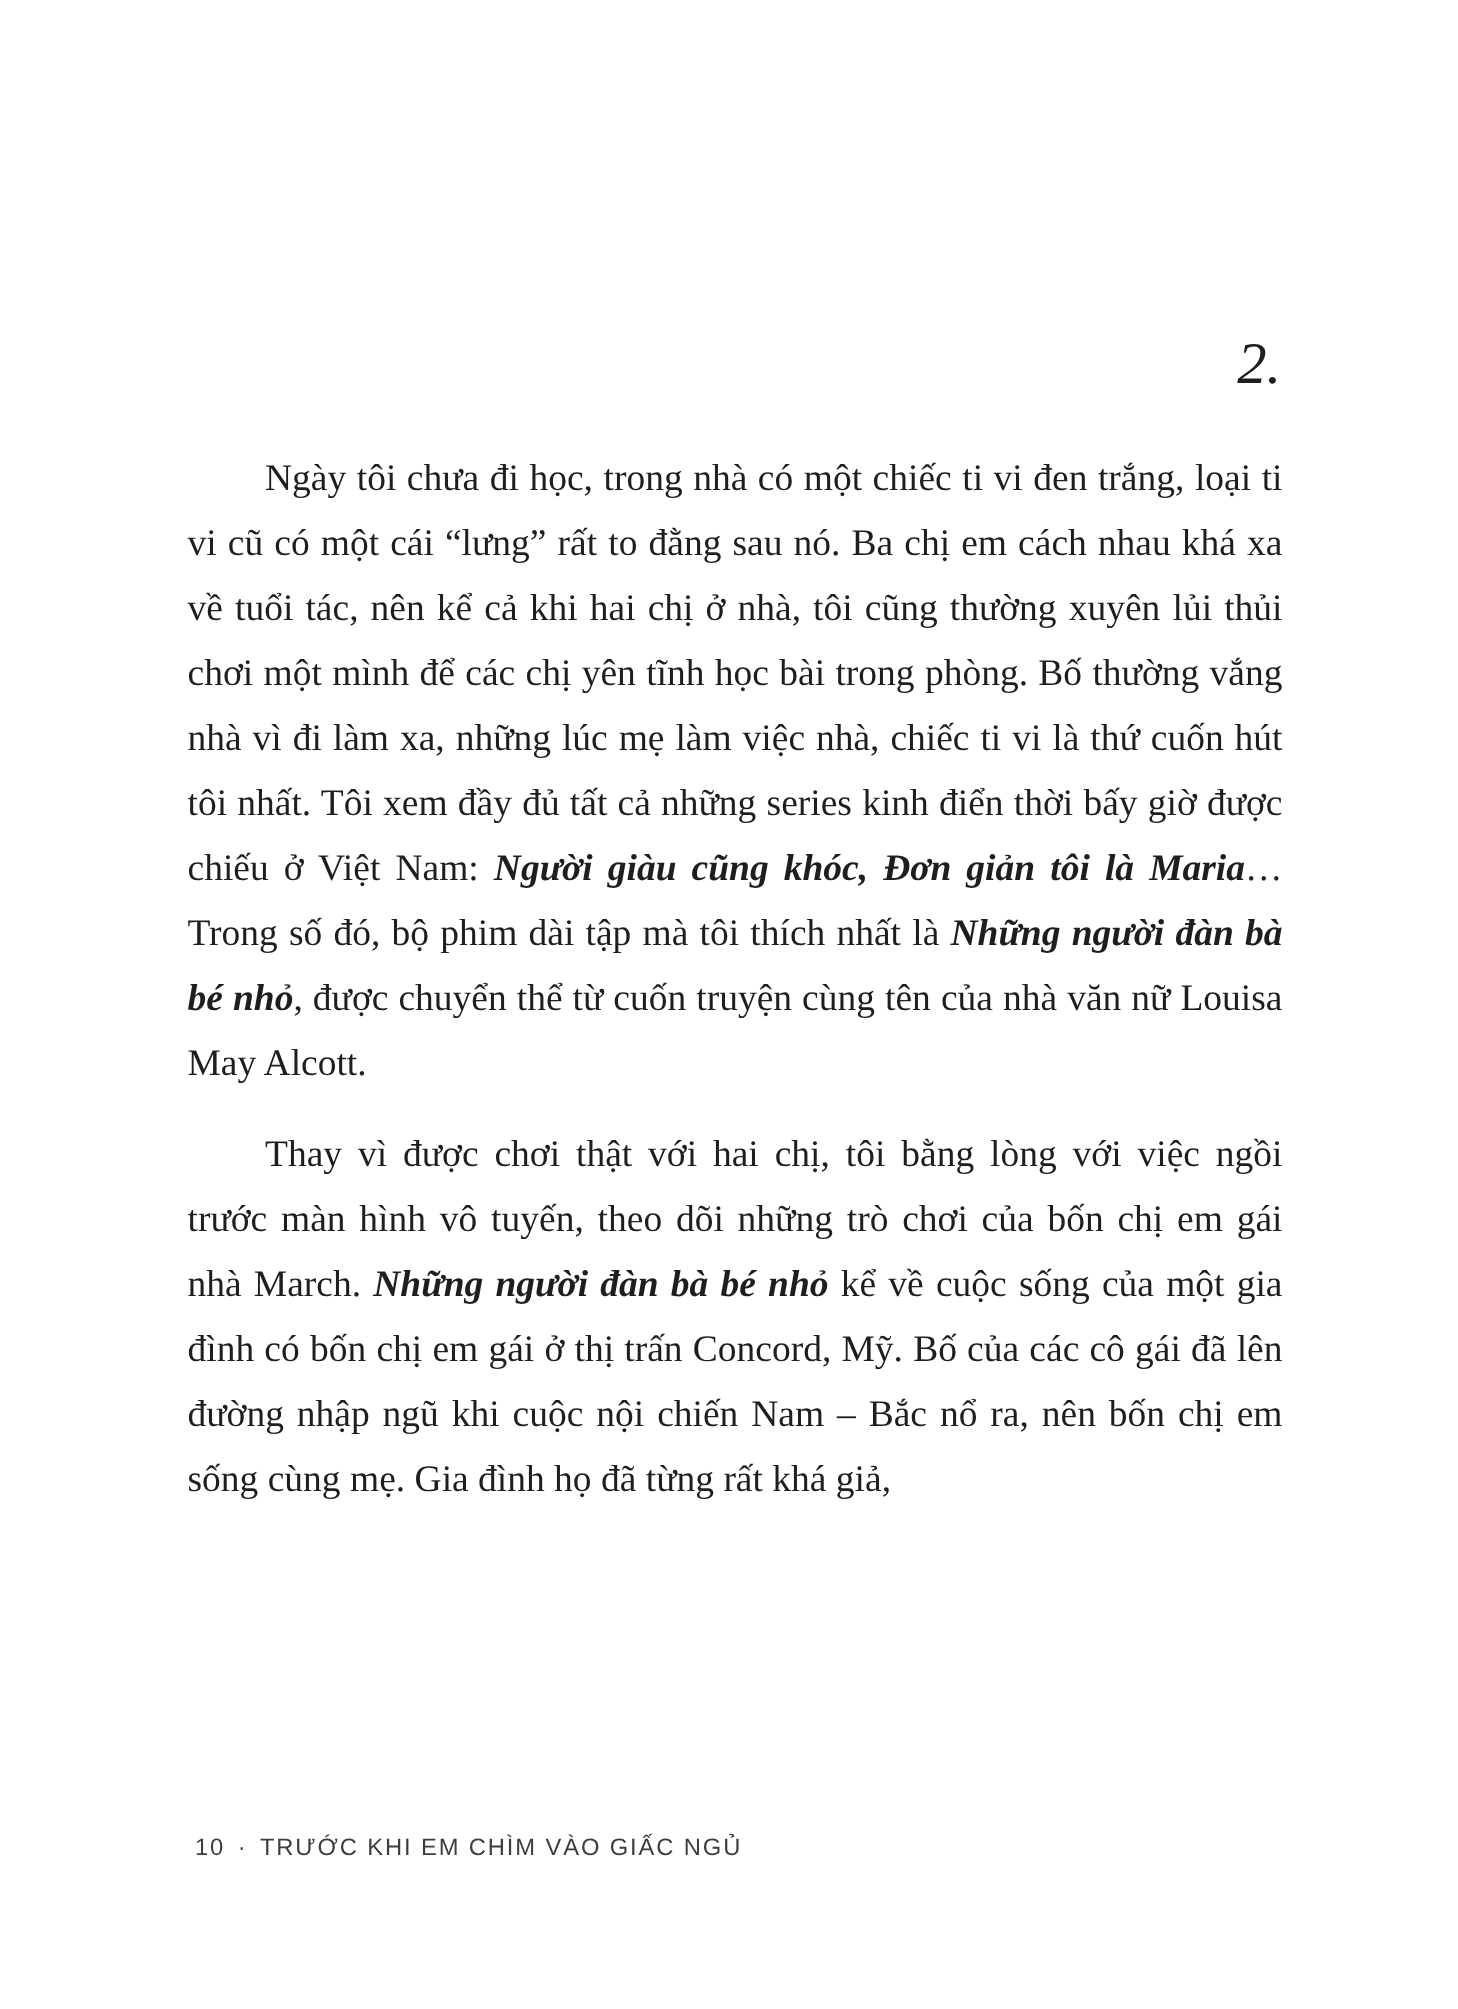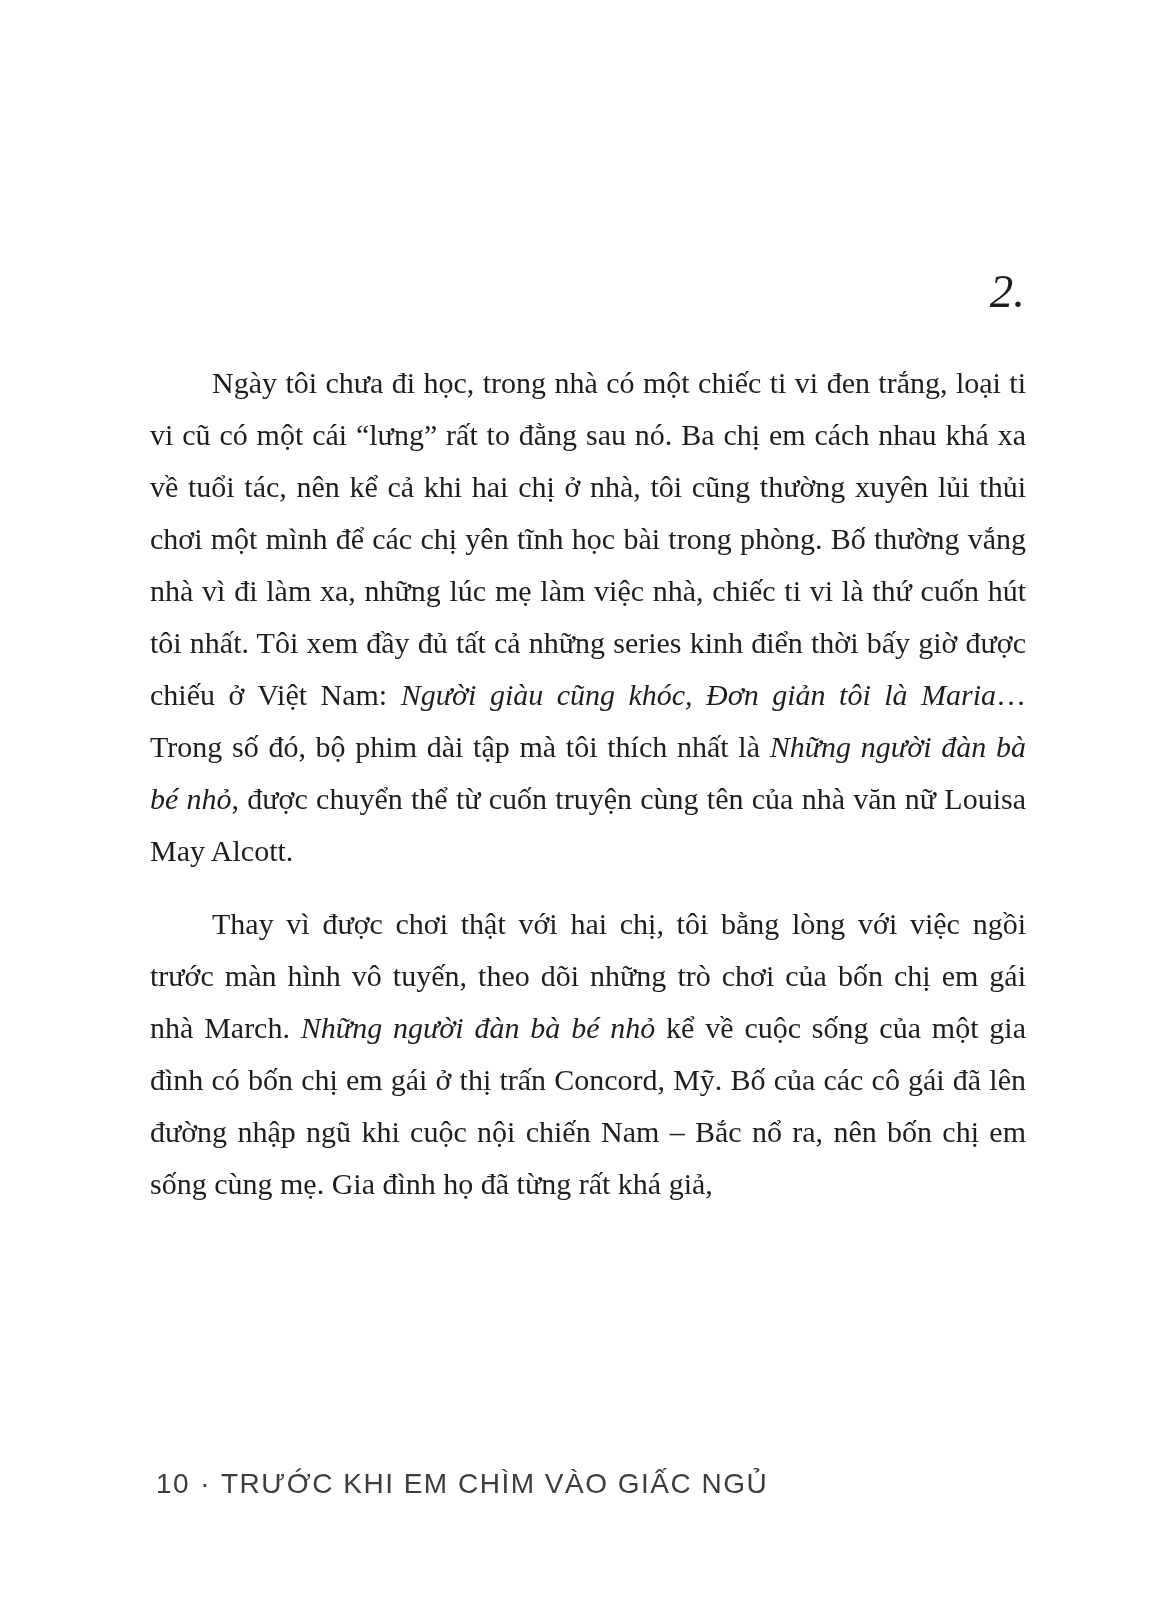--- a/index.html
+++ b/index.html
@@ -34,27 +34,28 @@
     line-height: 52px;
     text-align: justify;
     color: #1e1e1e;
   }
   .body-text p {
     margin: 0 0 21px 0;
     text-indent: 62px;
   }
   .body-text em {
     font-style: italic;
+    font-weight: bold;
   }
   .page-footer {
     position: absolute;
     left: 156px;
     top: 1468px;
     font-family: "Liberation Sans", sans-serif;
-    font-size: 28px;
+    font-size: 19px;
     letter-spacing: 1.5px;
     color: #3d3d3d;
     white-space: nowrap;
   }
   .page-footer .sep {
     margin: 0 10px;
   }
 </style>
 </head>
 <body>

